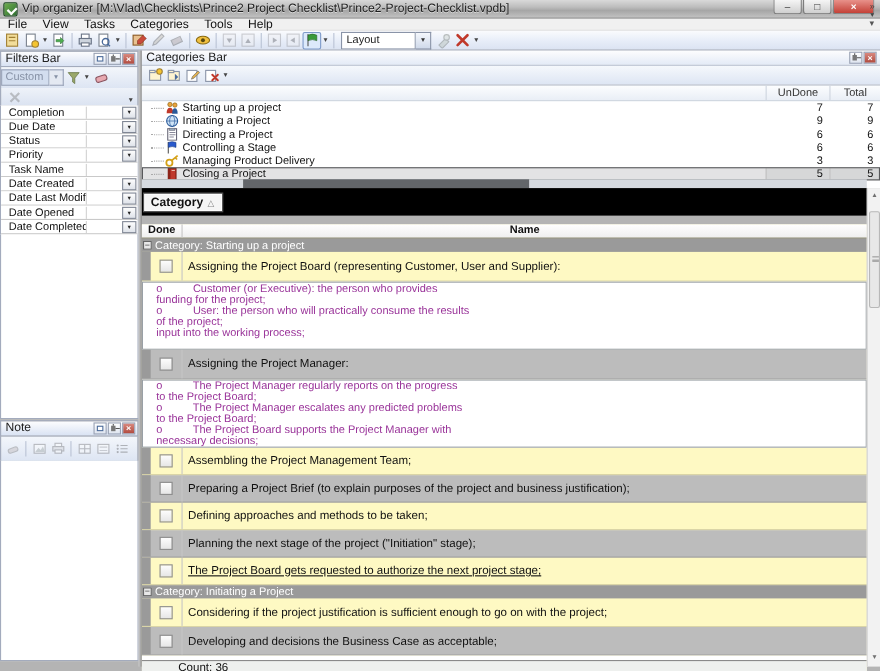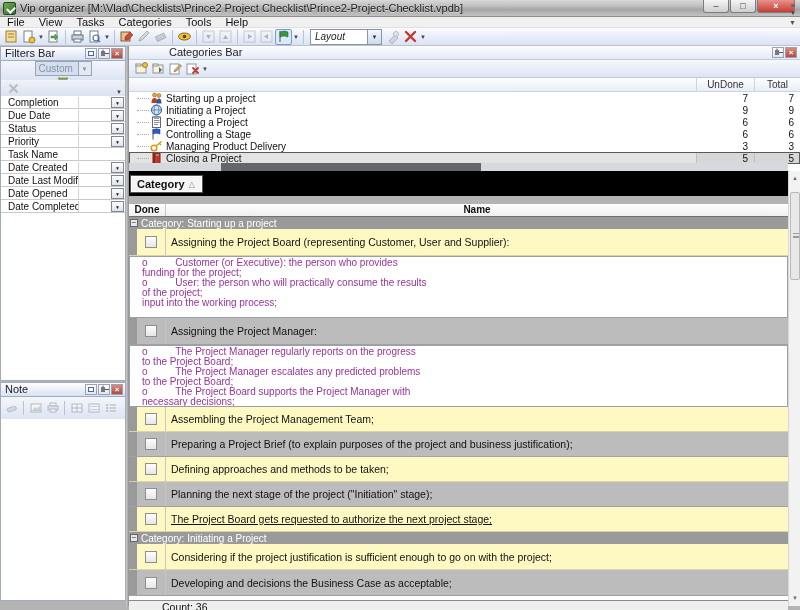--- a/index.html
+++ b/index.html
@@ -30,39 +30,39 @@
   #toolbar { position:absolute; left:0; top:28px; width:800px; height:18px;
     background:linear-gradient(180deg,#fafbfd 0%,#e7edf8 55%,#dbe3f2 100%);
     border-bottom:1px solid #b9c2d4; display:flex; align-items:center; padding-left:3px; }
   .tbi { width:17px; height:16px; display:flex; align-items:center; justify-content:center; }
   .tbi svg { display:block; }
   .tsep { width:1px; height:14px; background:#b9c2d4; margin:0 3px; }
   .dis { opacity:.4; filter:grayscale(85%); }
   .ovf { width:8px; font-size:6px; color:#444; text-align:center; }
   .toggled { border:1px solid #7d9ac9; background:#dce9fb; border-radius:2px; }
   #layout-combo { display:flex; margin:0 3px; }
-  #layout-combo .cval { width:58px; height:16px; background:#fff; border:1px solid #8a94a8;
-    font-size:10px; line-height:14px; padding-left:4px; color:#222;font-style:italic; }
+  #layout-combo .cval { width:68px; height:16px; background:#fff; border:1px solid #8a94a8;
+    font-size:10px; line-height:14px; padding-left:4px; color:#222; }
   #layout-combo .cbtn { width:14px; height:16px; border:1px solid #8a94a8; border-left:none;
     background:linear-gradient(180deg,#f4f7fc,#cfd9ea); font-size:6px; color:#333; text-align:center; line-height:15px; }
 
   
   .panel-header { position:absolute; left:0; width:126px; height:15px;
     background:linear-gradient(180deg,#fdfdfe,#d9e2f3); border:1px solid #a3abbd;
     display:flex; align-items:center; padding:0 2px 0 4px; }
   .panel-header .ph-title { flex:1; font-size:11px; line-height:11px; color:#222; }
   .phbtn { width:12px; height:11px; margin-left:1px; display:flex; align-items:center; justify-content:center;
     border:1px solid #9aa2b4; background:linear-gradient(180deg,#fff,#dfe5f0); }
   .phbtn.closeb { background:linear-gradient(180deg,#d98a80,#b14a3e); color:#fff; font-size:8px; line-height:8px; font-weight:bold; }
   .phbtn .sq { width:6px; height:5px; border:1px solid #4a6a9a; background:#fff; }
   .phbtn svg { display:block; }
 
   #filters-toolbar { position:absolute; left:0; top:61px; width:126px; height:19px;
     background:linear-gradient(180deg,#f3f6fb,#dde5f3); border-left:1px solid #a3abbd; border-right:1px solid #a3abbd;
-    display:flex; align-items:center; padding-left:0;flex-direction:column; }
+    display:flex; align-items:center; padding-left:0; }
   #filters-combo { display:flex; }
   #filters-combo .cval { width:44px; height:15px; background:#d3deef; border:1px solid #9aa4b8;
     color:#8792a6; font-size:10px; line-height:13px; padding-left:3px; }
   #filters-combo .cbtn { width:13px; height:15px; border:1px solid #9aa4b8; border-left:none;
     background:#e4e9f2; color:#8792a6; font-size:6px; text-align:center; line-height:14px; }
   #filters-toolbar2 { position:absolute; left:0; top:80px; width:126px; height:16px;
     background:linear-gradient(180deg,#eef2f9,#dbe3f1); border-left:1px solid #a3abbd; border-right:1px solid #a3abbd;
     display:flex; align-items:center; padding-left:4px; }
   #filters-toolbar2 .ovf { position:absolute; right:2px; bottom:1px; }
 
@@ -84,21 +84,21 @@
   #note-body { position:absolute; left:0; top:419px; width:126px; height:182px;
     background:#fff; border:1px solid #a3abbd; border-top:none; }
 
   #splitter { position:absolute; left:126px; top:46px; width:3px; height:560px;
     background:linear-gradient(90deg,#cfcfcf,#8d8d8d); }
 
   
   #cat-header { position:absolute; left:129px; top:46px; width:671px; height:14px;
     background:linear-gradient(180deg,#fdfdfe,#e3eaf6); border-bottom:1px solid #c4cbd8;
     display:flex; align-items:center; padding:0 3px 0 4px; }
-  #cat-header .ph-title { flex:1; font-size:11px; line-height:11px; color:#222;margin-left:36px; }
+  #cat-header .ph-title { flex:1; font-size:11px; line-height:11px; color:#222; }
   #cat-toolbar { position:absolute; left:129px; top:60px; width:671px; height:18px;
     background:linear-gradient(180deg,#f5f8fc,#dde5f3); border-bottom:1px solid #c2cad8;
     display:flex; align-items:center; padding-left:4px; }
   #cat-list { position:absolute; left:129px; top:78px; width:671px; height:93px; background:#fff; }
   #cat-cols { height:14px; display:flex; background:linear-gradient(180deg,#fcfdfe,#e9eef6);
     border-bottom:1px solid #cdd4de; }
   #cat-cols .spacer { flex:1; }
   #cat-cols .colh { font-size:10px; line-height:13px; color:#333; text-align:center; border-left:1px solid #cdd4de; }
   .col-undone { width:58px; } .col-total { width:46px; }
   .crow { height:12px; display:flex; align-items:center; position:relative; }

